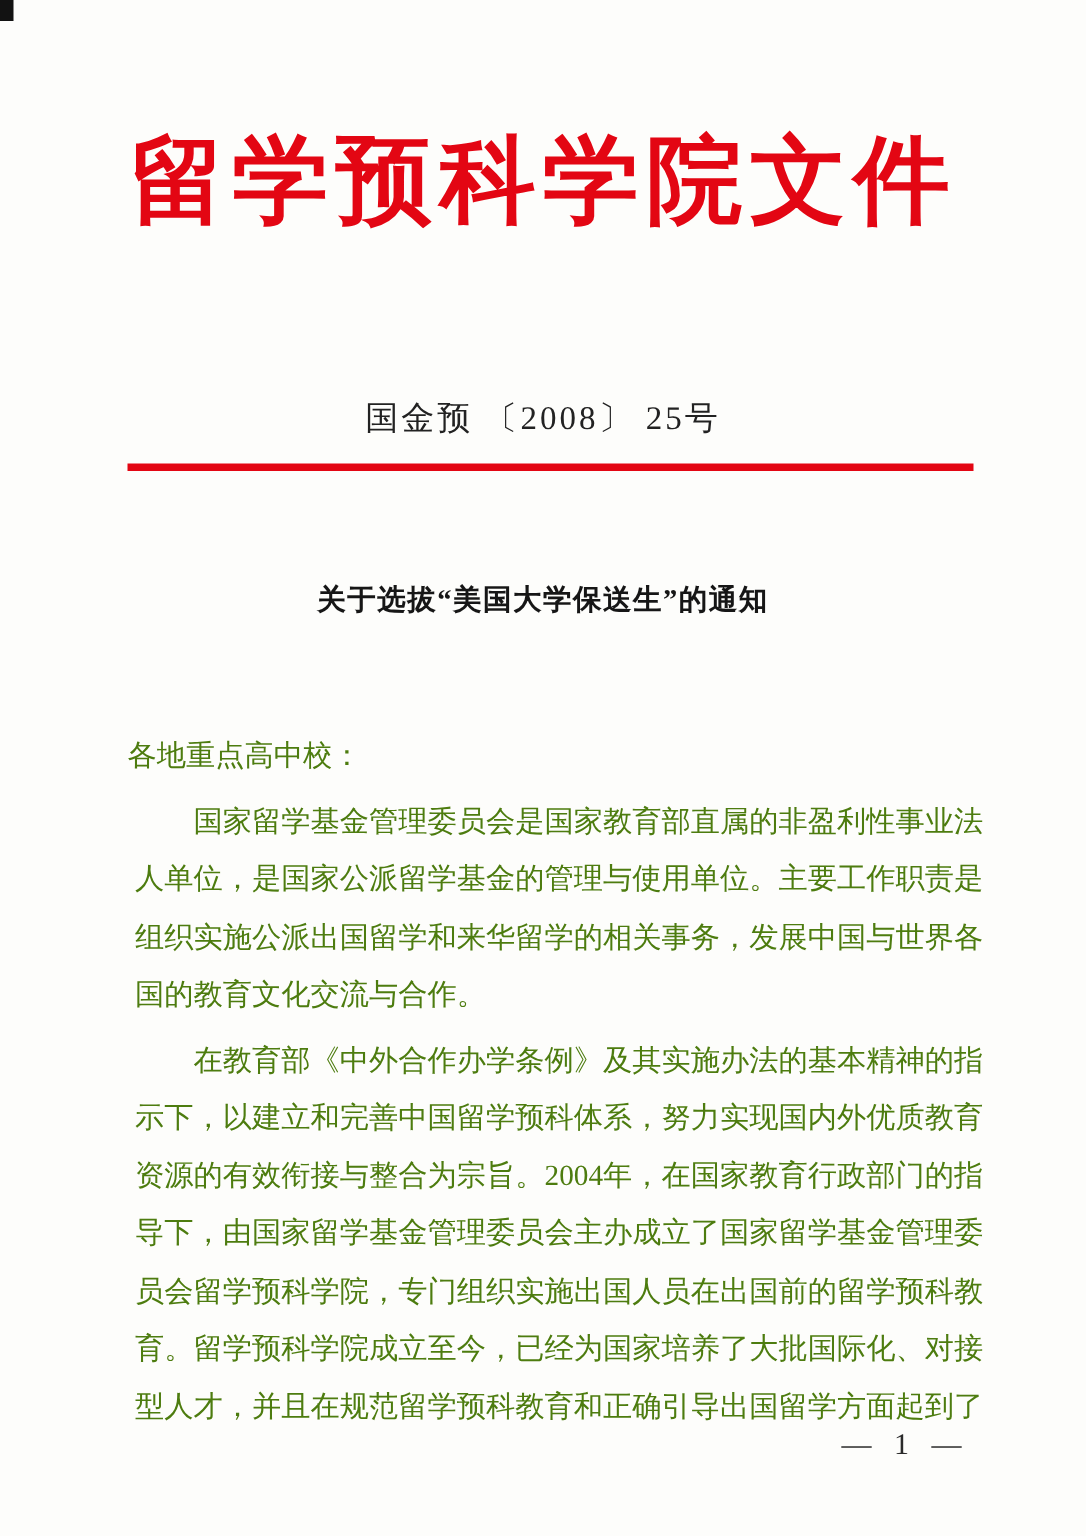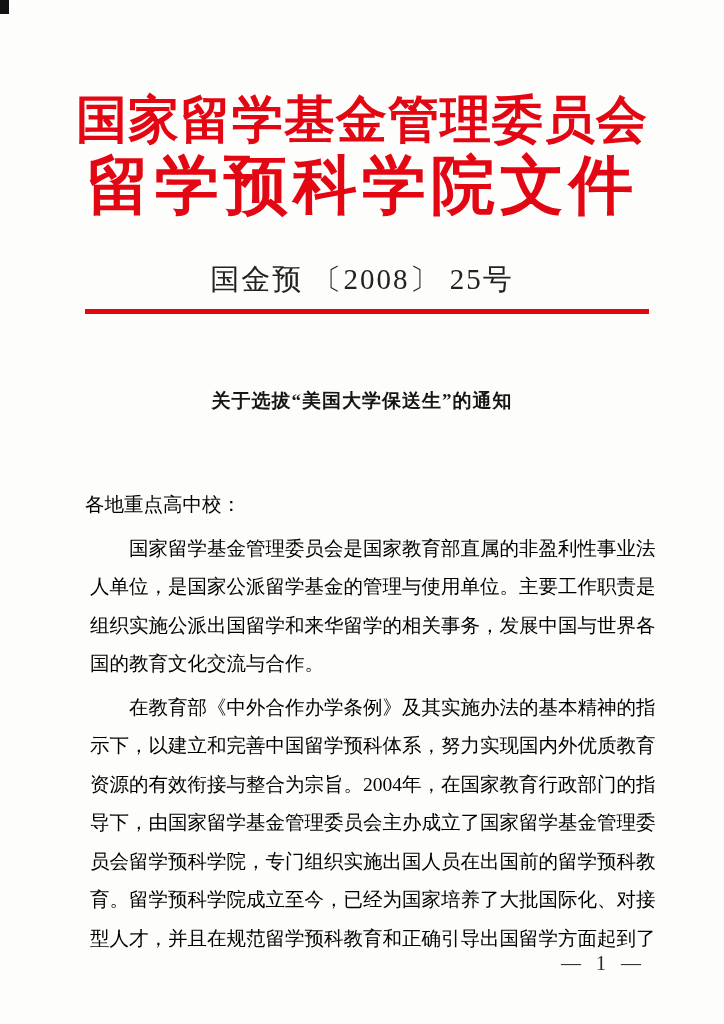--- a/index.html
+++ b/index.html
@@ -43,21 +43,21 @@
     font-size: 64px;
     line-height: 65px;
     letter-spacing: 5px;
   }
   .doc-number {
     position: absolute;
     top: 262px;
     left: 0;
     width: 100%;
     text-align: center;
-    font-size: 29px;
+    font-size: 22px;
     line-height: 34px;
     letter-spacing: 2px;
     color: #222;
   }
   .red-rule {
     position: absolute;
     top: 309px;
     left: 85px;
     width: 564px;
     height: 5px;
@@ -76,21 +76,21 @@
     letter-spacing: 1px;
     color: #161616;
   }
   .body {
     position: absolute;
     top: 486px;
     left: 85px;
     width: 592px;
     font-size: 19.5px;
     line-height: 38.5px;
-    color: #000000;
+    color: #4d7c0f;
   }
   .salutation {
     white-space: pre-line;
   }
   .para {
     margin: 5px;
     text-indent: 2em;
     white-space: pre-line;
   }
   .page-number {
@@ -104,21 +104,20 @@
   }
 </style>
 </head>
 <body>
 
 <div class="page">
 
   <div class="corner-mark"></div>
 
   <div class="header">
-    <div class="header-line1">国家留学基金管理委员会</div>
     <div class="header-line2">留学预科学院文件</div>
   </div>
 
   <div class="doc-number">国金预 〔2008〕 25号</div>
 
   <div class="red-rule"></div>
 
   <h1 class="title">关于选拔“美国大学保送生”的通知</h1>
 
   <div class="body">

